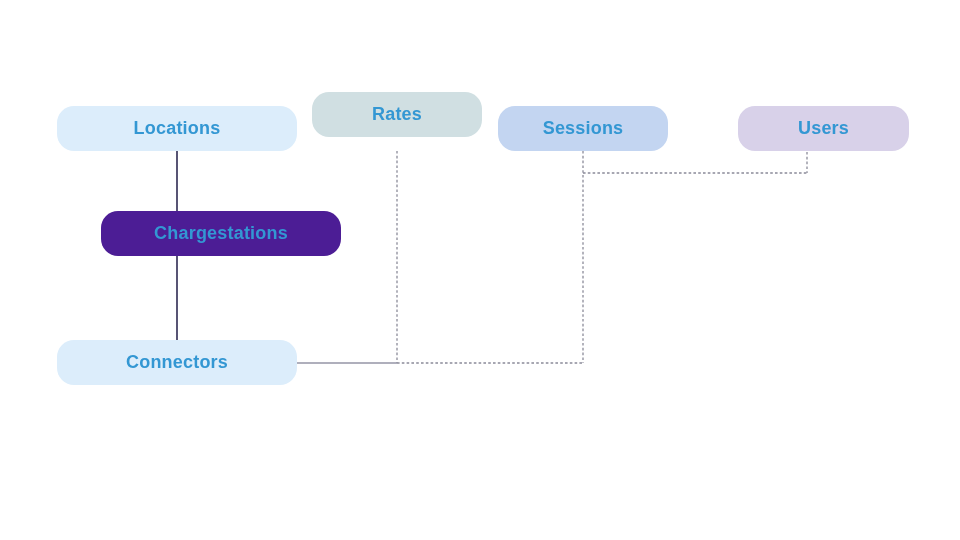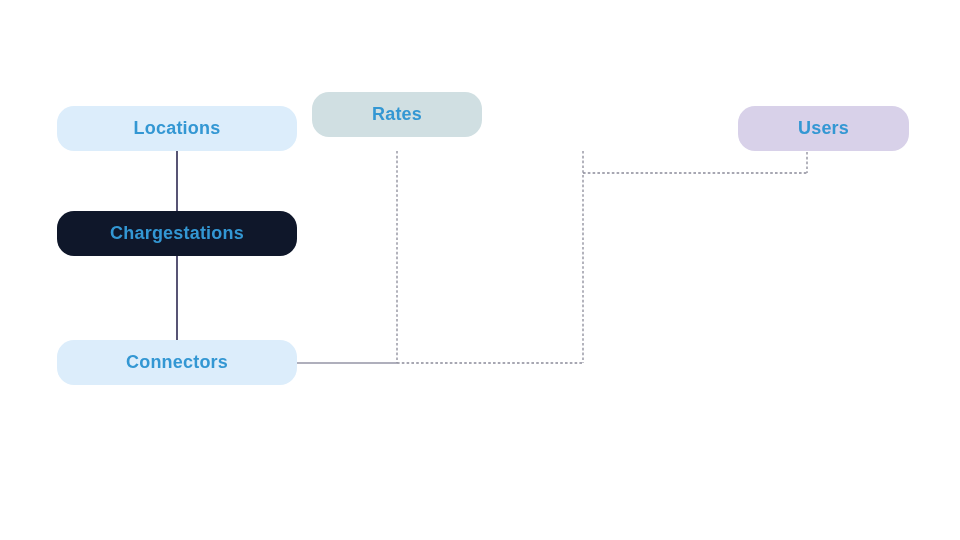--- a/index.html
+++ b/index.html
@@ -70,26 +70,29 @@
   </svg>
 
   <div class="node node-locations" style="background: rgb(220, 237, 251);">
     <span style="color: rgb(51, 151, 211);">Locations</span>
   </div>
 
   <div class="node node-rates" style="background: rgb(208, 223, 226);">
     <span style="color: rgb(51, 151, 211);">Rates</span>
   </div>
 
+  <div class="node node-sessions" style="background: rgb(195, 213, 241);">
+    <span style="color: rgb(51, 151, 211);">Sessions</span>
+  </div>
 
   <div class="node node-users" style="background: rgb(216, 209, 233); margin-left: 16px;">
     <span style="color: rgb(51, 151, 211);">Users</span>
   </div>
 
-  <div class="node node-chargestations" style="background: #0f172a;">
+  <div class="node node-chargestations" style="background: #4c1d95; margin-left: 44px;">
     <span style="color: rgb(51, 151, 211);">Chargestations</span>
   </div>
 
   <div class="node node-connectors" style="background: rgb(220, 237, 251);">
     <span style="color: rgb(51, 151, 211);">Connectors</span>
   </div>
 
 </div>
 
 </body></html>

